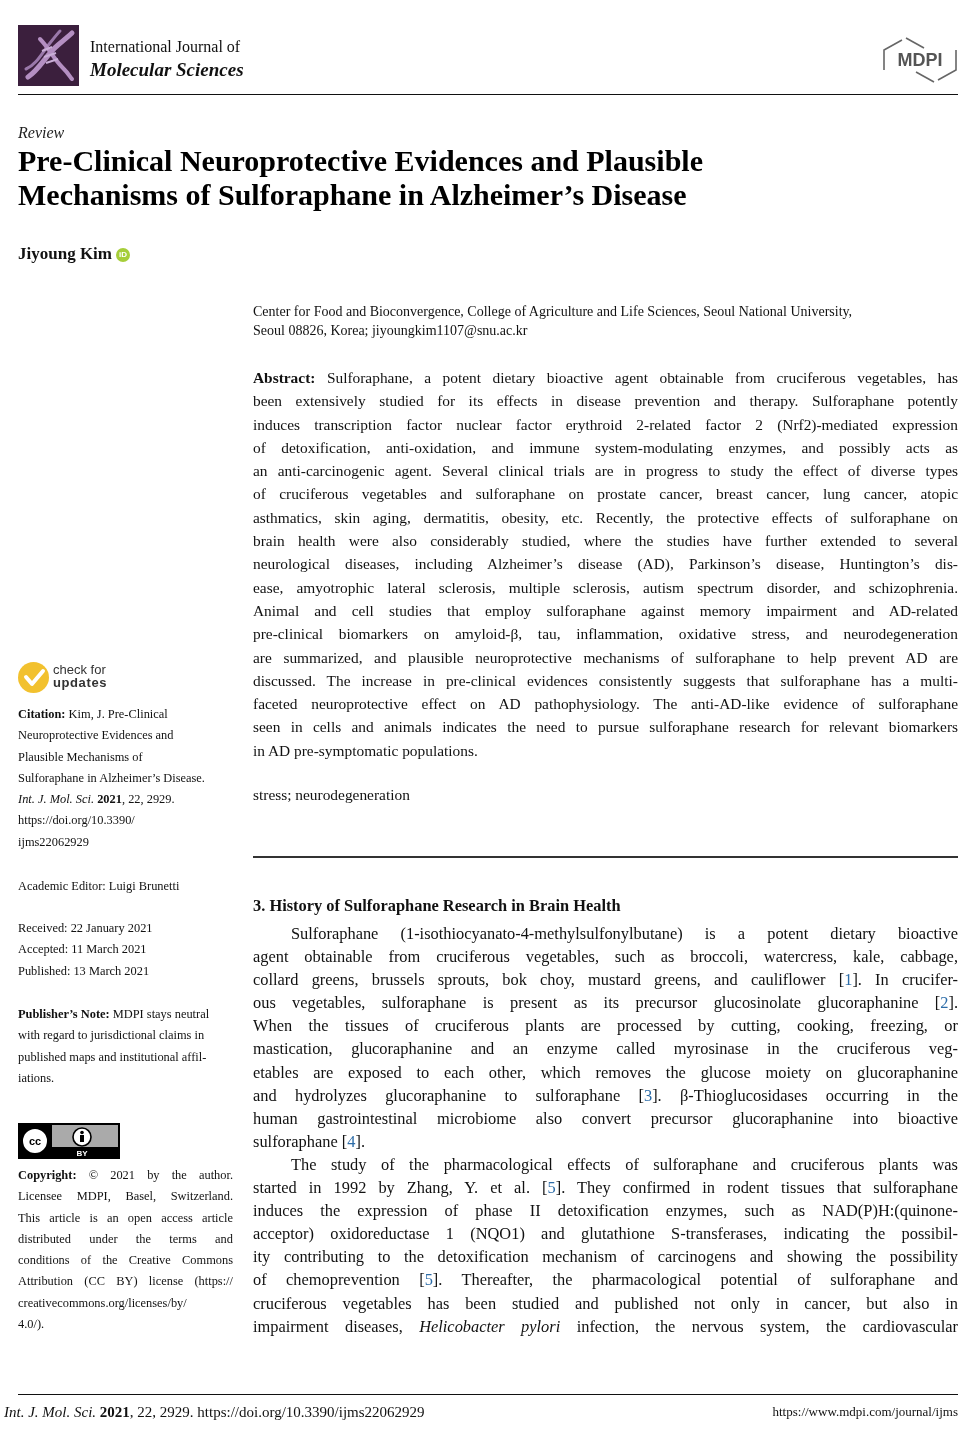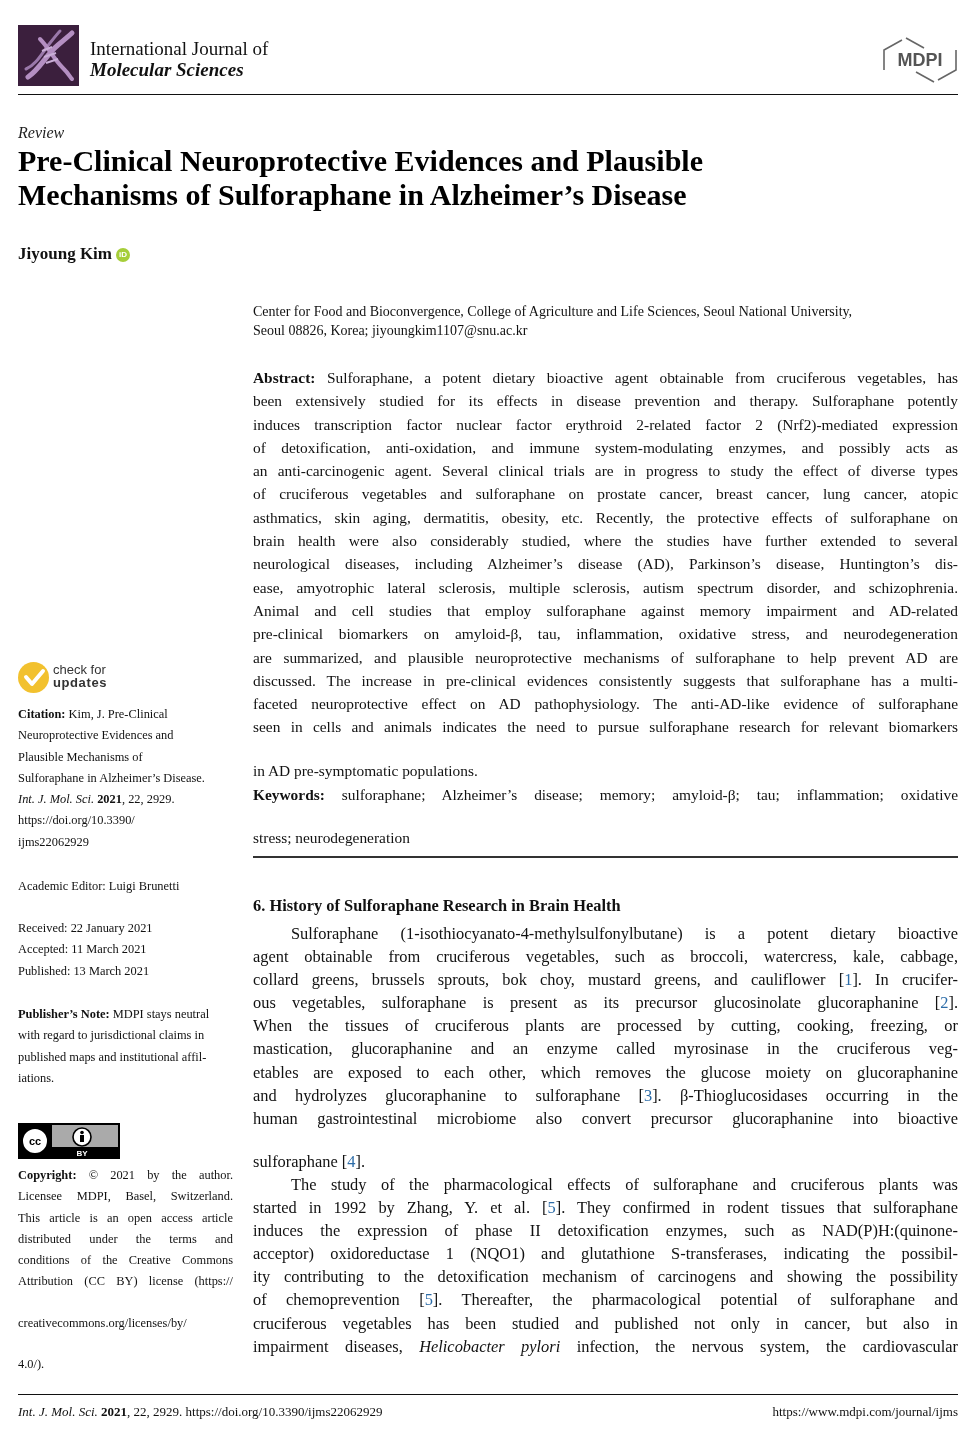--- a/index.html
+++ b/index.html
@@ -4,39 +4,39 @@
 <style>
   html, body { margin: 0; padding: 0; background: #ffffff; }
   body {
     width: 980px; height: 1436px; position: relative; overflow: hidden;
     font-family: "Liberation Serif", "DejaVu Serif", serif; color: #111;
   }
   .abs { position: absolute; }
 
   
   .logo-box { left: 18px; top: 25px; width: 61px; height: 61px; background: #3b1f3d; }
-  .journal-line1 { left: 90px; top: 38px; font-size: 19px; color: #111; }
+  .journal-line1 { left: 90px; top: 38px; font-size: 16px; color: #111; }
   .journal-line2 { left: 90px; top: 59px; font-size: 19px; font-style: italic; font-weight: bold; color: #111; }
   .mdpi-logo { left: 880px; top: 36px; width: 80px; height: 48px; }
   .header-rule { left: 18px; top: 94px; width: 940px; height: 1px; background: #111; }
 
   .article-type { left: 18px; top: 124px; font-size: 16px; font-style: italic; color: #222; }
   .title { left: 18px; top: 144px; width: 900px; font-size: 30px; font-weight: bold; line-height: 34px; color: #000; }
   .title .ln { display: block; white-space: nowrap; }
   .author { left: 18px; top: 244px; font-size: 17px; font-weight: bold; color: #111; }
   .orcid { display: inline-block; width: 14px; height: 14px; border-radius: 50%; background: #a6ce39; color: #fff;
            font-family: Liberation Sans, sans-serif; font-size: 8px; font-weight: bold; text-align: center; line-height: 14px;
            vertical-align: 2px; margin-left: 4px; }
 
   .affil { left: 253px; top: 302px; width: 700px; font-size: 14px; line-height: 19px; color: #111; }
   .affil .ln, .abstract .ln, .keywords .ln, .body-text .ln { display: block; white-space: nowrap; }
 
   .abstract { left: 253px; top: 366px; width: 705px; font-size: 15.4px; line-height: 23.3px; color: #111; }
   .just { text-align: justify; text-align-last: justify; }
-  .last { text-align: left; text-align-last: left; margin-top: 20px; }
+  .last { text-align: left; text-align-last: left; }
   .bold { font-weight: bold; }
 
   .keywords { left: 253px; top: 783px; width: 705px; font-size: 15.4px; line-height: 23.3px; }
   .kw-rule { left: 253px; top: 856px; width: 705px; height: 1.5px; background: #333; }
 
   .section-head { left: 253px; top: 896px; font-size: 16.4px; font-weight: bold; color: #111; }
   .body-text { left: 253px; top: 922px; width: 705px; font-size: 16.4px; line-height: 23.1px; }
   .indent { padding-left: 38px; }
   .ref { color: #2c6ca8; }
 
@@ -50,21 +50,21 @@
   .side .ln { display: block; white-space: nowrap; }
   .citation { top: 704px; }
   .editor { top: 876px; }
   .dates { top: 918px; }
   .pubnote { top: 1004px; }
   .copyright { top: 1165px; }
 
   .cc-badge { left: 18px; top: 1123px; width: 102px; height: 36px; background: #000; }
 
   .footer-rule { left: 18px; top: 1394px; width: 940px; height: 1px; background: #111; }
-  .footer-left { left: 18px; top: 1404px; font-size: 13px; color: #111; white-space: nowrap; font-family: Liberation Serif, serif; }
+  .footer-left { left: 4px; top: 1404px; font-size: 15px; color: #111; white-space: nowrap; font-family: Liberation Serif, serif; }
   .footer-right { right: 22px; top: 1404px; font-size: 13px; color: #111; white-space: nowrap; }
   .it { font-style: italic; }
 </style>
 </head>
 <body>
 
 <div class="abs logo-box">
   <svg width="61" height="61" viewBox="0 0 61 61">
     <path d="M10 52 C 22 44, 28 30, 40 20 S 52 10, 54 8" stroke="#b48fc2" stroke-width="5" fill="none" stroke-linecap="round"></path>
     <path d="M8 44 C 18 40, 24 28, 32 18 S 40 8, 42 6" stroke="#9a78aa" stroke-width="3" fill="none" stroke-linecap="round"></path>
@@ -116,26 +116,25 @@
   <span class="ln just">Animal and cell studies that employ sulforaphane against memory impairment and AD-related</span>
   <span class="ln just">pre-clinical biomarkers on amyloid-β, tau, inflammation, oxidative stress, and neurodegeneration</span>
   <span class="ln just">are summarized, and plausible neuroprotective mechanisms of sulforaphane to help prevent AD are</span>
   <span class="ln just">discussed.  The increase in pre-clinical evidences consistently suggests that sulforaphane has a multi-</span>
   <span class="ln just">faceted neuroprotective effect on AD pathophysiology.  The anti-AD-like evidence of sulforaphane</span>
   <span class="ln just">seen in cells and animals indicates the need to pursue sulforaphane research for relevant biomarkers</span>
   <span class="ln last">in AD pre-symptomatic populations.</span>
 </div>
 
 <div class="abs keywords">
-  <span class="ln just"><span class="bold">Keywords:</span><span> sulforaphane; Alzheimer’s disease; memory; amyloid-β; tau; inflammation; oxidative</span></span>
   <span class="ln last">stress; neurodegeneration</span>
 </div>
 <div class="abs kw-rule"></div>
 
-<div class="abs section-head">6. History of Sulforaphane Research in Brain Health</div>
+<div class="abs section-head">3. History of Sulforaphane Research in Brain Health</div>
 <div class="abs body-text">
   <span class="ln just indent">Sulforaphane (1-isothiocyanato-4-methylsulfonylbutane) is a potent dietary bioactive</span>
   <span class="ln just">agent obtainable from cruciferous vegetables, such as broccoli, watercress, kale, cabbage,</span>
   <span class="ln just"><span>collard greens, brussels sprouts, bok choy, mustard greens, and cauliflower [</span><a class="ref">1</a><span>]. In crucifer-</span></span>
   <span class="ln just"><span>ous vegetables, sulforaphane is present as its precursor glucosinolate glucoraphanine [</span><a class="ref">2</a><span>].</span></span>
   <span class="ln just">When the tissues of cruciferous plants are processed by cutting, cooking, freezing, or</span>
   <span class="ln just">mastication, glucoraphanine and an enzyme called myrosinase in the cruciferous veg-</span>
   <span class="ln just">etables are exposed to each other, which removes the glucose moiety on glucoraphanine</span>
   <span class="ln just"><span>and hydrolyzes glucoraphanine to sulforaphane [</span><a class="ref">3</a><span>].  β-Thioglucosidases occurring in the</span></span>
   <span class="ln just">human gastrointestinal microbiome also convert precursor glucoraphanine into bioactive</span>

